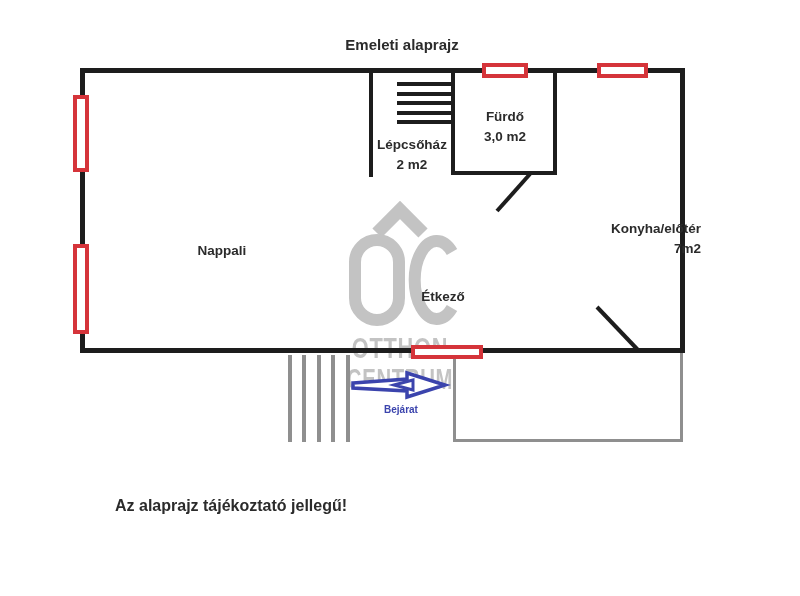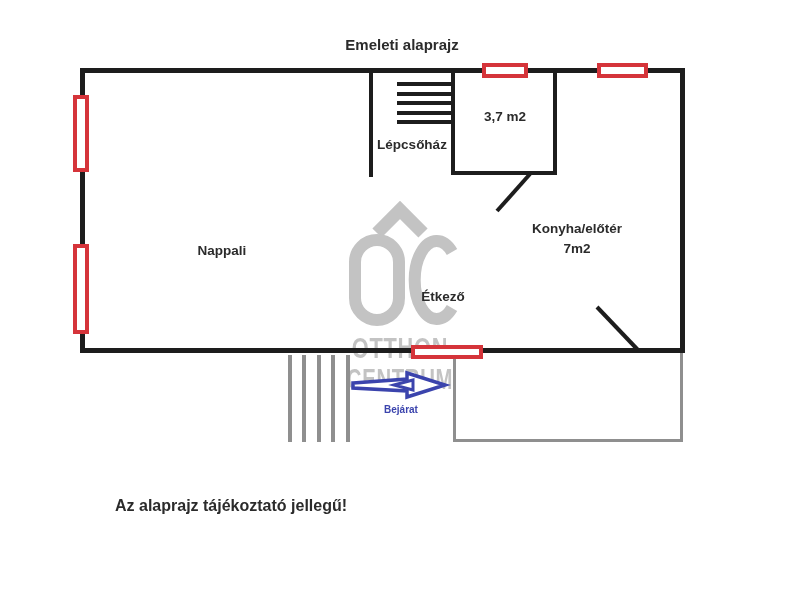--- a/index.html
+++ b/index.html
@@ -109,25 +109,27 @@
   <svg style="left:350px;top:370px;" width="100" height="30" viewBox="0 0 100 30">
     <polygon points="3,13 57,9 57,3 95,15 57,27 57,21 3,18" fill="#ffffff" stroke="var(--entrance)" stroke-width="3.5" stroke-linejoin="miter"></polygon>
     <polygon points="44,15 63,10 63,20" fill="#ffffff" stroke="var(--entrance)" stroke-width="3"></polygon>
   </svg>
 
   <div class="room-label" style="left:157px;top:196px;width:130px;margin-top:45px;">
     <span>Nappali</span>
   </div>
   <div class="room-label" style="left:357px;top:135px;width:110px;">
     <span>Lépcsőház</span>
+    <span>2 m2</span>
   </div>
   <div class="room-label" style="left:455px;top:107px;width:100px;">
-    <span>3,7 m2</span>
+    <span>Fürdő</span>
+    <span>3,0 m2</span>
   </div>
-  <div class="room-label" style="left:497px;top:219px;width:160px;">
+  <div class="room-label" style="left:541px;top:219px;width:160px;text-align:right;">
     <span>Konyha/előtér</span>
     <span>7m2</span>
   </div>
   <div class="room-label" style="left:388px;top:287px;width:110px;">
     <span>Étkező</span>
   </div>
 
   <div class="entrance-label">Bejárat</div>
 
   <div class="disclaimer">Az alaprajz tájékoztató jellegű!</div>

